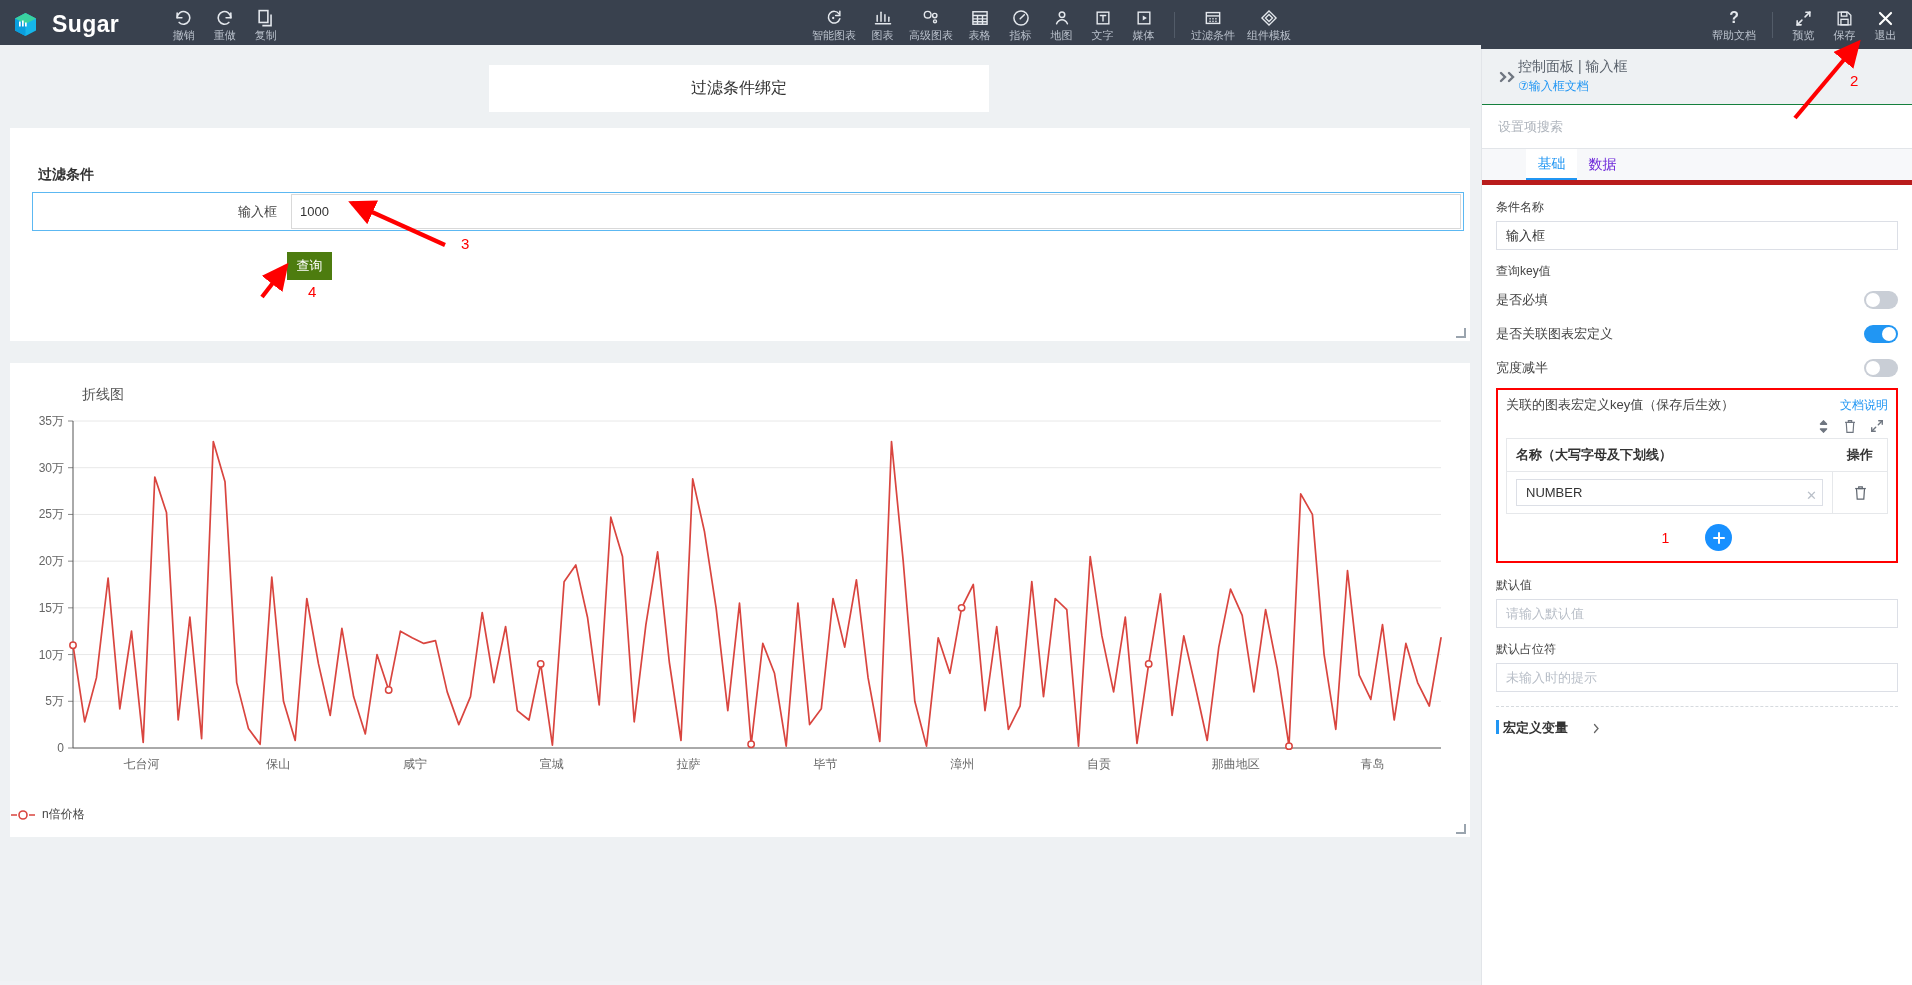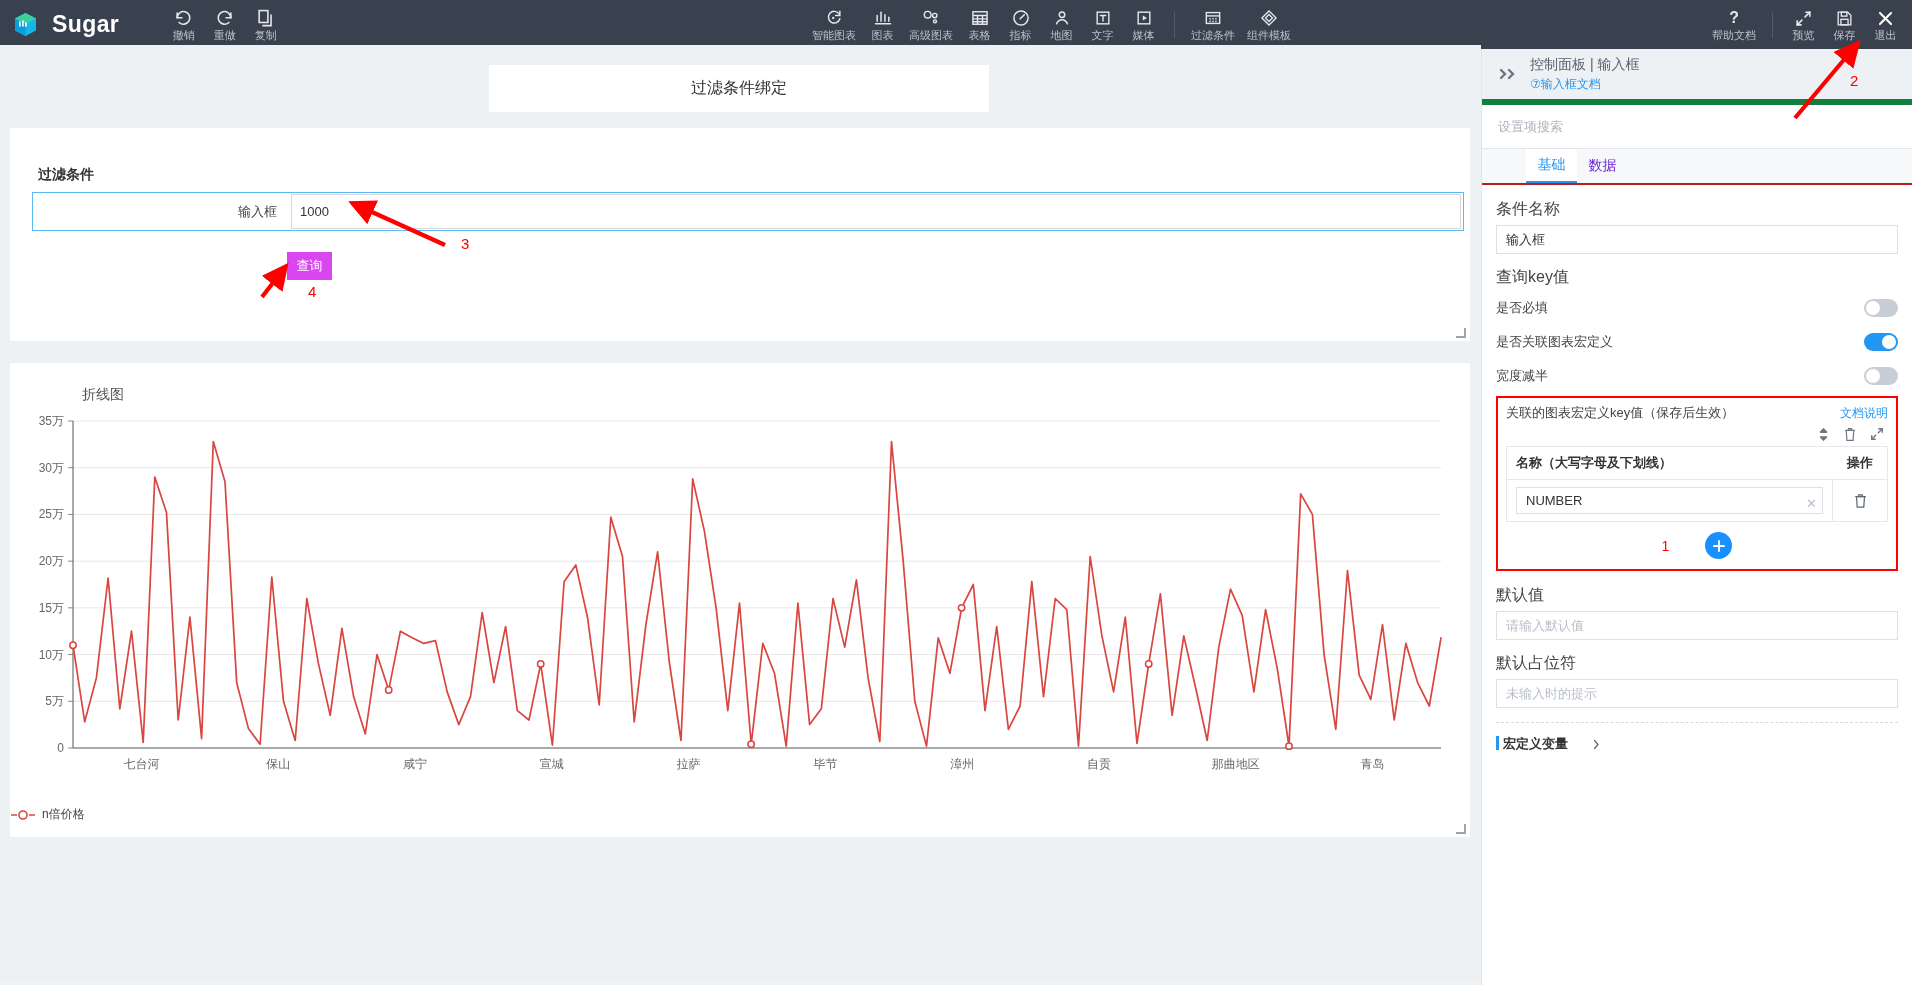--- a/index.html
+++ b/index.html
@@ -68,21 +68,21 @@
     font-size: 13px; color: #444;
   }
   .filter-input {
     flex: 1; height: 35px; margin-right: 2px;
     border: 1px solid #d9d9d9; background: #fff;
     font-size: 13px; color: #333; padding: 0 8px;
     font-family: "Liberation Sans", sans-serif;
   }
   .query-btn {
     position: absolute; left: 277px; top: 124px; width: 45px; height: 28px;
-    background: #d946ef; color: #fff; font-size: 13px; border: none;
+    background: #4d7c0f; color: #fff; font-size: 13px; border: none;
     display: flex; align-items: center; justify-content: center; cursor: pointer;
   }
   .resize-handle {
     position: absolute; right: 4px; bottom: 3px; width: 10px; height: 10px;
     border-right: 2px solid #9aa4ae; border-bottom: 2px solid #9aa4ae;
   }
 
   .chart-card {
     position: absolute; left: 10px; top: 318px; width: 1460px; height: 474px;
     background: #fff;
@@ -97,43 +97,43 @@
     font-size: 12px; color: #444;
   }
 
   
   .rpanel {
     position: absolute; top: 49px; right: 0; width: 431px; height: 936px;
     background: #fff; border-left: 1px solid #e2e5e9;
   }
   .rp-head {
     height: 56px; background: #eef1f3; display: flex; align-items: center;
-    padding: 16px 16px; gap: 12px; border-bottom: 6px solid #15803d;
+    padding: 16px 16px; border-bottom: 1px solid #15803d;
   }
   .rp-head-texts { display: flex; flex-direction: column; gap: 2px; }
   .rp-title { font-size: 14px; color: #5a626c; }
   .rp-doclink { font-size: 12px; color: #2196f3; cursor: pointer; }
   .rp-search {
     height: 44px; border-bottom: 1px solid #e2e5e9; display: flex; align-items: center;
     padding: 0 16px;
   }
   .rp-search input {
     width: 100%; border: none; outline: none; font-size: 13px; color: #333;
     font-family: "Liberation Sans", sans-serif; background: transparent;
   }
   .rp-search input::placeholder { color: #aeb4bc; }
-  .rp-tabs { display: flex; height: 36px; border-bottom: 2px solid #b91c1c; background: #f7f8fa; padding-left: 44px; }
+  .rp-tabs { display: flex; height: 36px; border-bottom: 5px solid #b91c1c; background: #f7f8fa; padding-left: 44px; }
   .rp-tab {
     width: 51px; display: flex; align-items: center; justify-content: center;
     font-size: 14px; color: #6d28d9; cursor: pointer;
   }
   .rp-tab.active { color: #2196f3; background: #fff; border-bottom: 2px solid #2196f3; }
 
   .rp-body { padding: 12px 14px 0 14px; }
-  .fld-label { font-size: 16px; color: #444; margin-bottom: 5px; margin-top: 2px; }
+  .fld-label { font-size: 12px; color: #444; margin-bottom: 5px; margin-top: 2px; }
   .fld-input {
     width: 100%; height: 29px; border: 1px solid #dcdfe6; background: #fff;
     font-size: 13px; color: #333; padding: 0 9px; outline: none;
     font-family: "Liberation Sans", sans-serif;
   }
   .fld-input::placeholder { color: #b9bfc8; }
   .fld-gap { height: 11px; }
 
   .sw-row {
     height: 28px; display: flex; align-items: center; justify-content: space-between;

